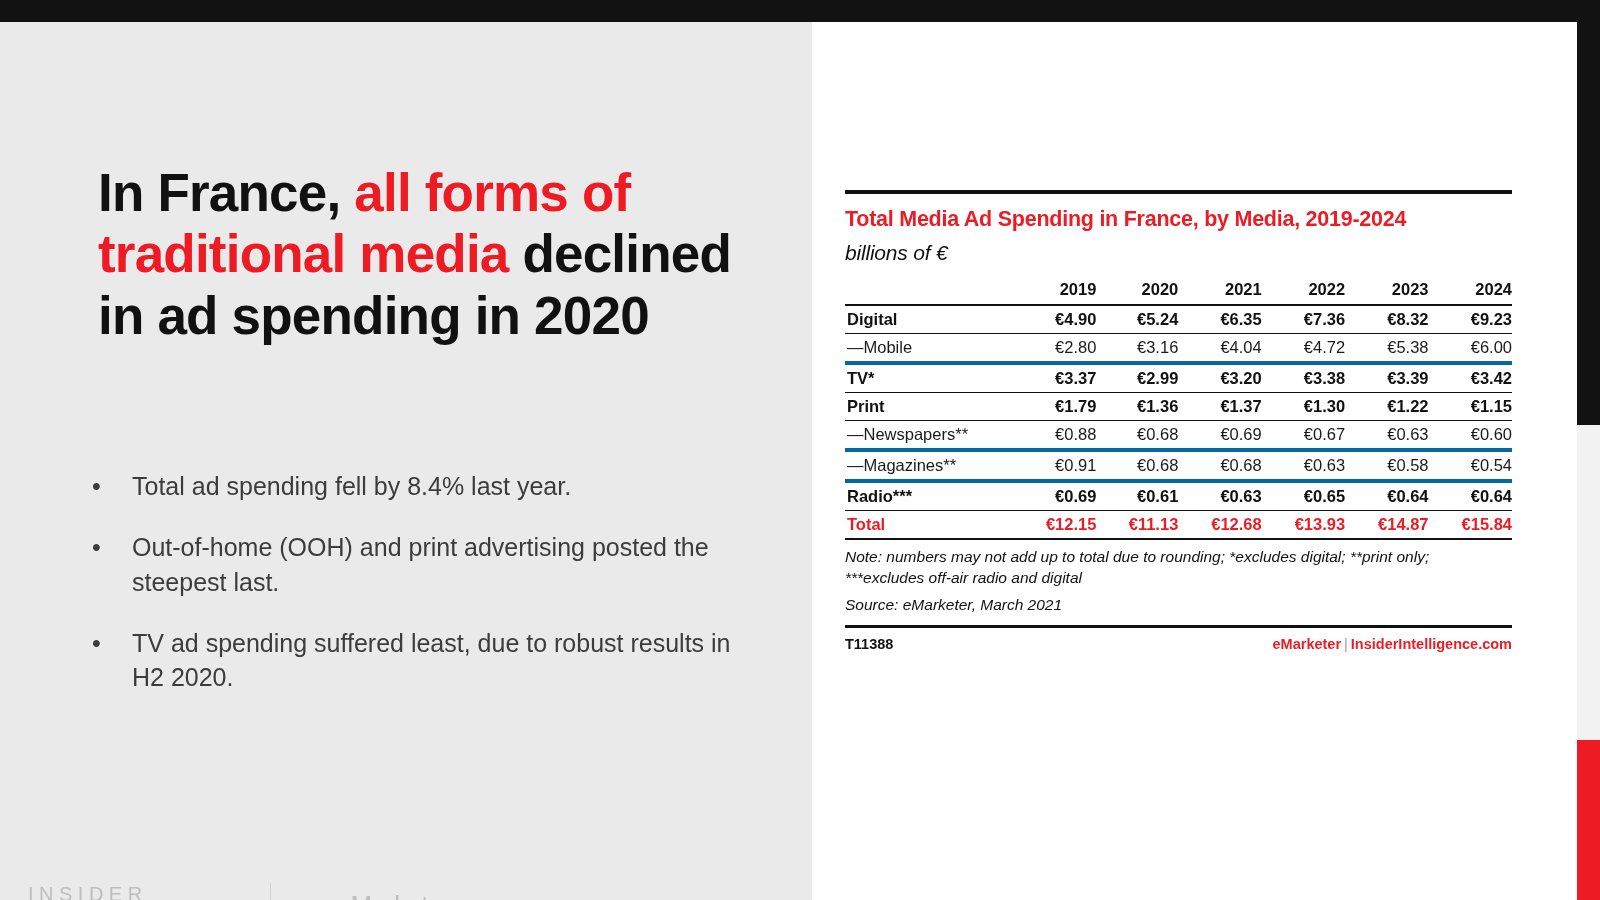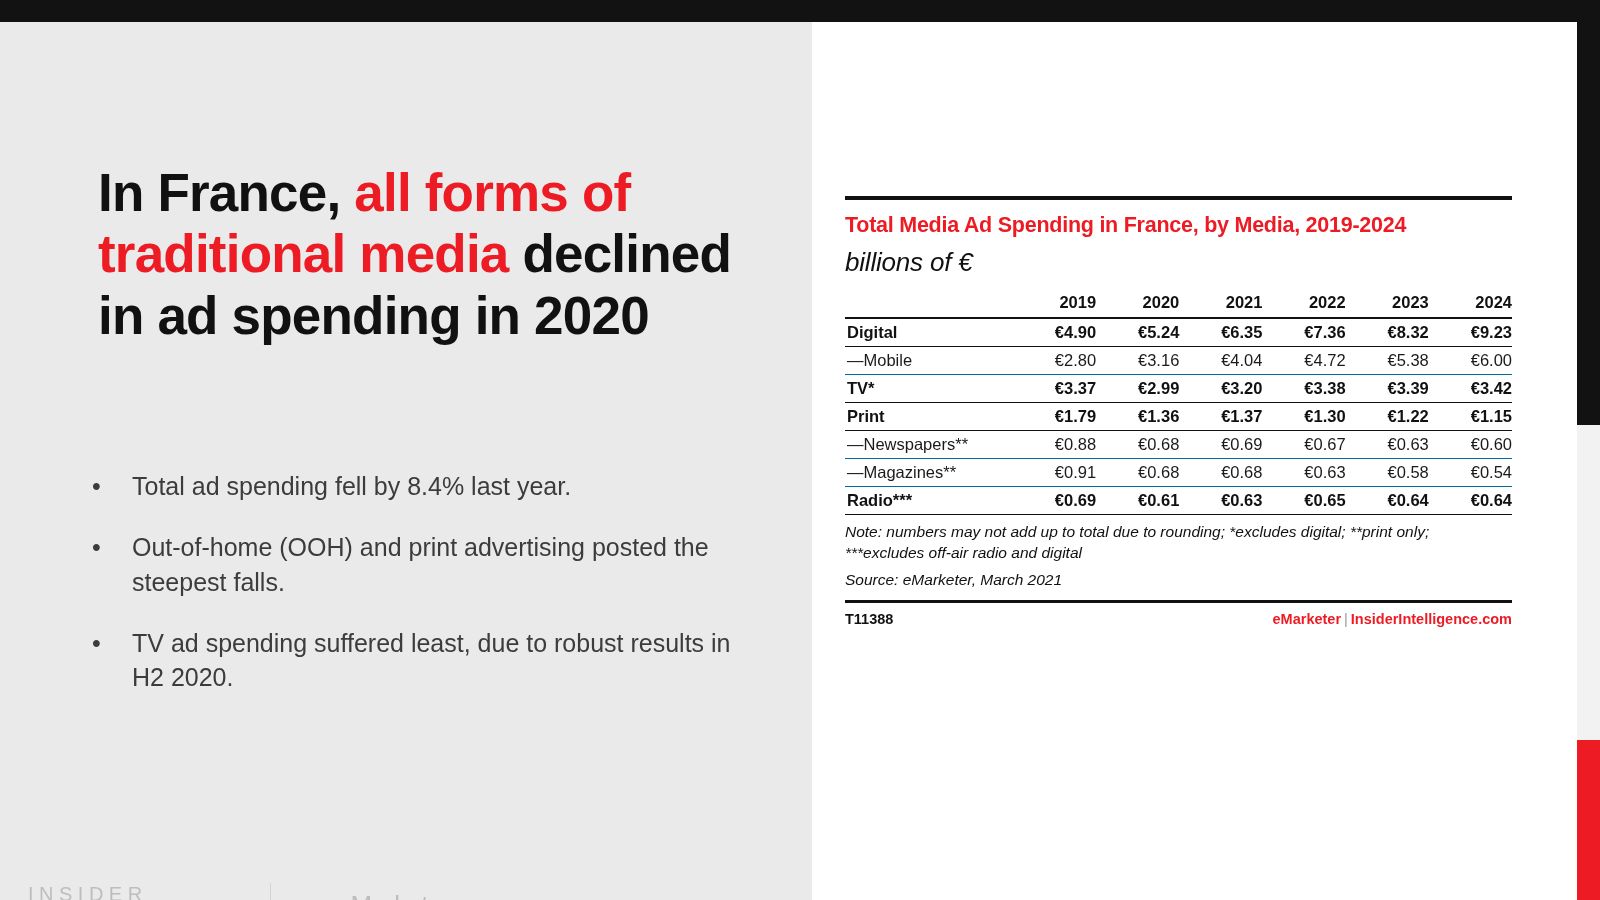--- a/index.html
+++ b/index.html
@@ -95,35 +95,35 @@
     background: #c2c2c2;
     margin: 0 26px 0 30px;
   }
   .logo-em {
     font-size: 26px; color: #9a9a9a; letter-spacing: -0.3px;
   }
   .logo-em .e { color: #e08a8e; font-style: italic; font-weight: 600; }
 
   
   .chart-panel {
-    position: absolute; left: 845px; top: 196px;
+    position: absolute; left: 845px; top: 190px;
     width: 667px;
   }
   .rule-top { height: 4px; background: #111111; width: 100%; }
   .chart-title {
     color: #ED1C24;
     font-size: 21.5px;
     font-weight: 700;
     line-height: 1.22;
     letter-spacing: -0.25px;
     margin-top: 12px;
   }
   .chart-sub {
     font-style: italic;
-    font-size: 26px;
+    font-size: 21px;
     color: #111111;
     margin-top: 9px;
     letter-spacing: -0.2px;
   }
 
   table.data {
     width: 100%;
     border-collapse: collapse;
     margin-top: 11px;
     font-size: 16.5px;
@@ -145,21 +145,21 @@
     padding-bottom: 5px;
   }
   table.data tbody tr.major td {
     font-weight: 700;
     border-bottom: 1.6px solid #111111;
     margin-left: 14px;
   }
   table.data tbody tr.sub td {
     font-weight: 400;
     color: #1a1a1a;
-    border-bottom: 1px solid #0369a1;
+    border-bottom: 4px solid #0369a1;
   }
   table.data tbody tr.total td {
     font-weight: 700;
     color: #ED1C24;
     border-bottom: 2.5px solid #111111;
   }
   table.data tbody tr td:first-child { padding-left: 2px; }
 
   .note {
     font-style: italic;
@@ -199,21 +199,21 @@
       <span>In France, </span><span class="accent">all forms of traditional media</span><span> declined in ad spending in 2020</span>
     </div>
 
     <div class="bullets">
       <div class="bullet">
         <span class="dot">•</span>
         <span class="btext">Total ad spending fell by 8.4% last year.</span>
       </div>
       <div class="bullet">
         <span class="dot">•</span>
-        <span class="btext">Out-of-home (OOH) and print advertising posted the steepest falls.</span>
+        <span class="btext">Out-of-home (OOH) and print advertising posted the steepest last.</span>
       </div>
       <div class="bullet">
         <span class="dot">•</span>
         <span class="btext">TV ad spending suffered least, due to robust results in H2 2020.</span>
       </div>
     </div>
 
     <div class="logo">
       <div class="logo-ii">
         <span class="l1">INSIDER</span>
@@ -310,20 +310,29 @@
         <tr class="major">
           <td class="rowlabel">Radio***</td>
           <td>€0.69</td>
           <td>€0.61</td>
           <td>€0.63</td>
           <td>€0.65</td>
           <td>€0.64</td>
           <td>€0.64</td>
         </tr>
 
+        <tr class="total">
+          <td class="rowlabel">Total</td>
+          <td>€12.15</td>
+          <td>€11.13</td>
+          <td>€12.68</td>
+          <td>€13.93</td>
+          <td>€14.87</td>
+          <td>€15.84</td>
+        </tr>
 
       </tbody>
     </table>
 
     <div class="note">Note: numbers may not add up to total due to rounding; *excludes digital; **print only; ***excludes off-air radio and digital</div>
     <div class="note">Source: eMarketer, March 2021</div>
 
     <div class="rule-bottom"></div>
 
     <div class="footer">

